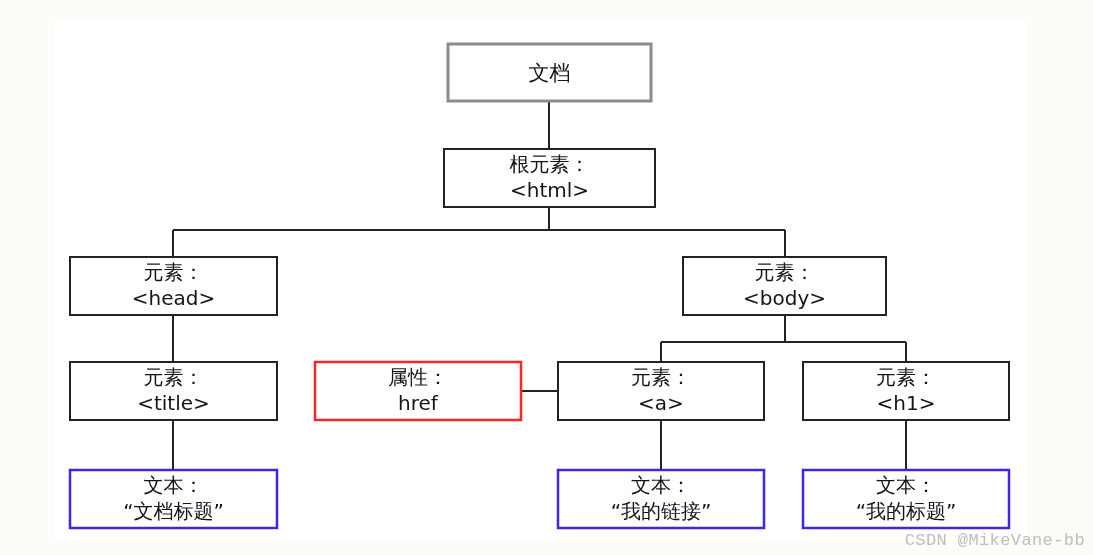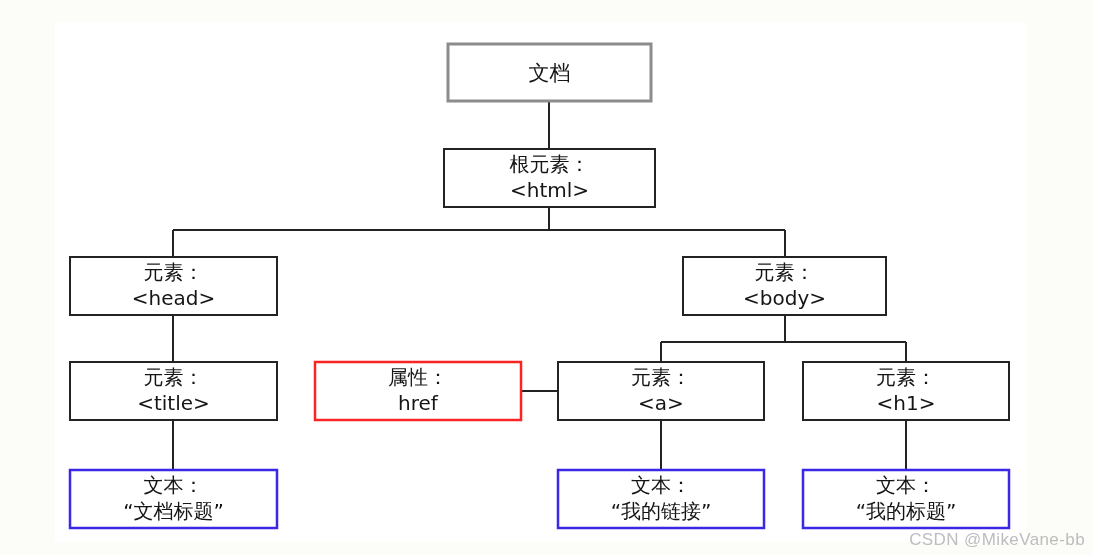--- a/index.html
+++ b/index.html
@@ -48,21 +48,21 @@
   .connector {
     stroke: #232323;
     stroke-width: 2;
     fill: none;
   }
   .watermark {
     position: absolute;
     right: 8px;
     bottom: 5px;
     color: #bdbdbd;
-    font-family: Liberation Sans, sans-serif;
+    font-family: Liberation Mono, monospace;
     font-size: 17px;
     letter-spacing: 0.4px;
     white-space: nowrap;
   }
 </style>
 </head>
 <body>
 
 <div id="canvas"></div>
 

